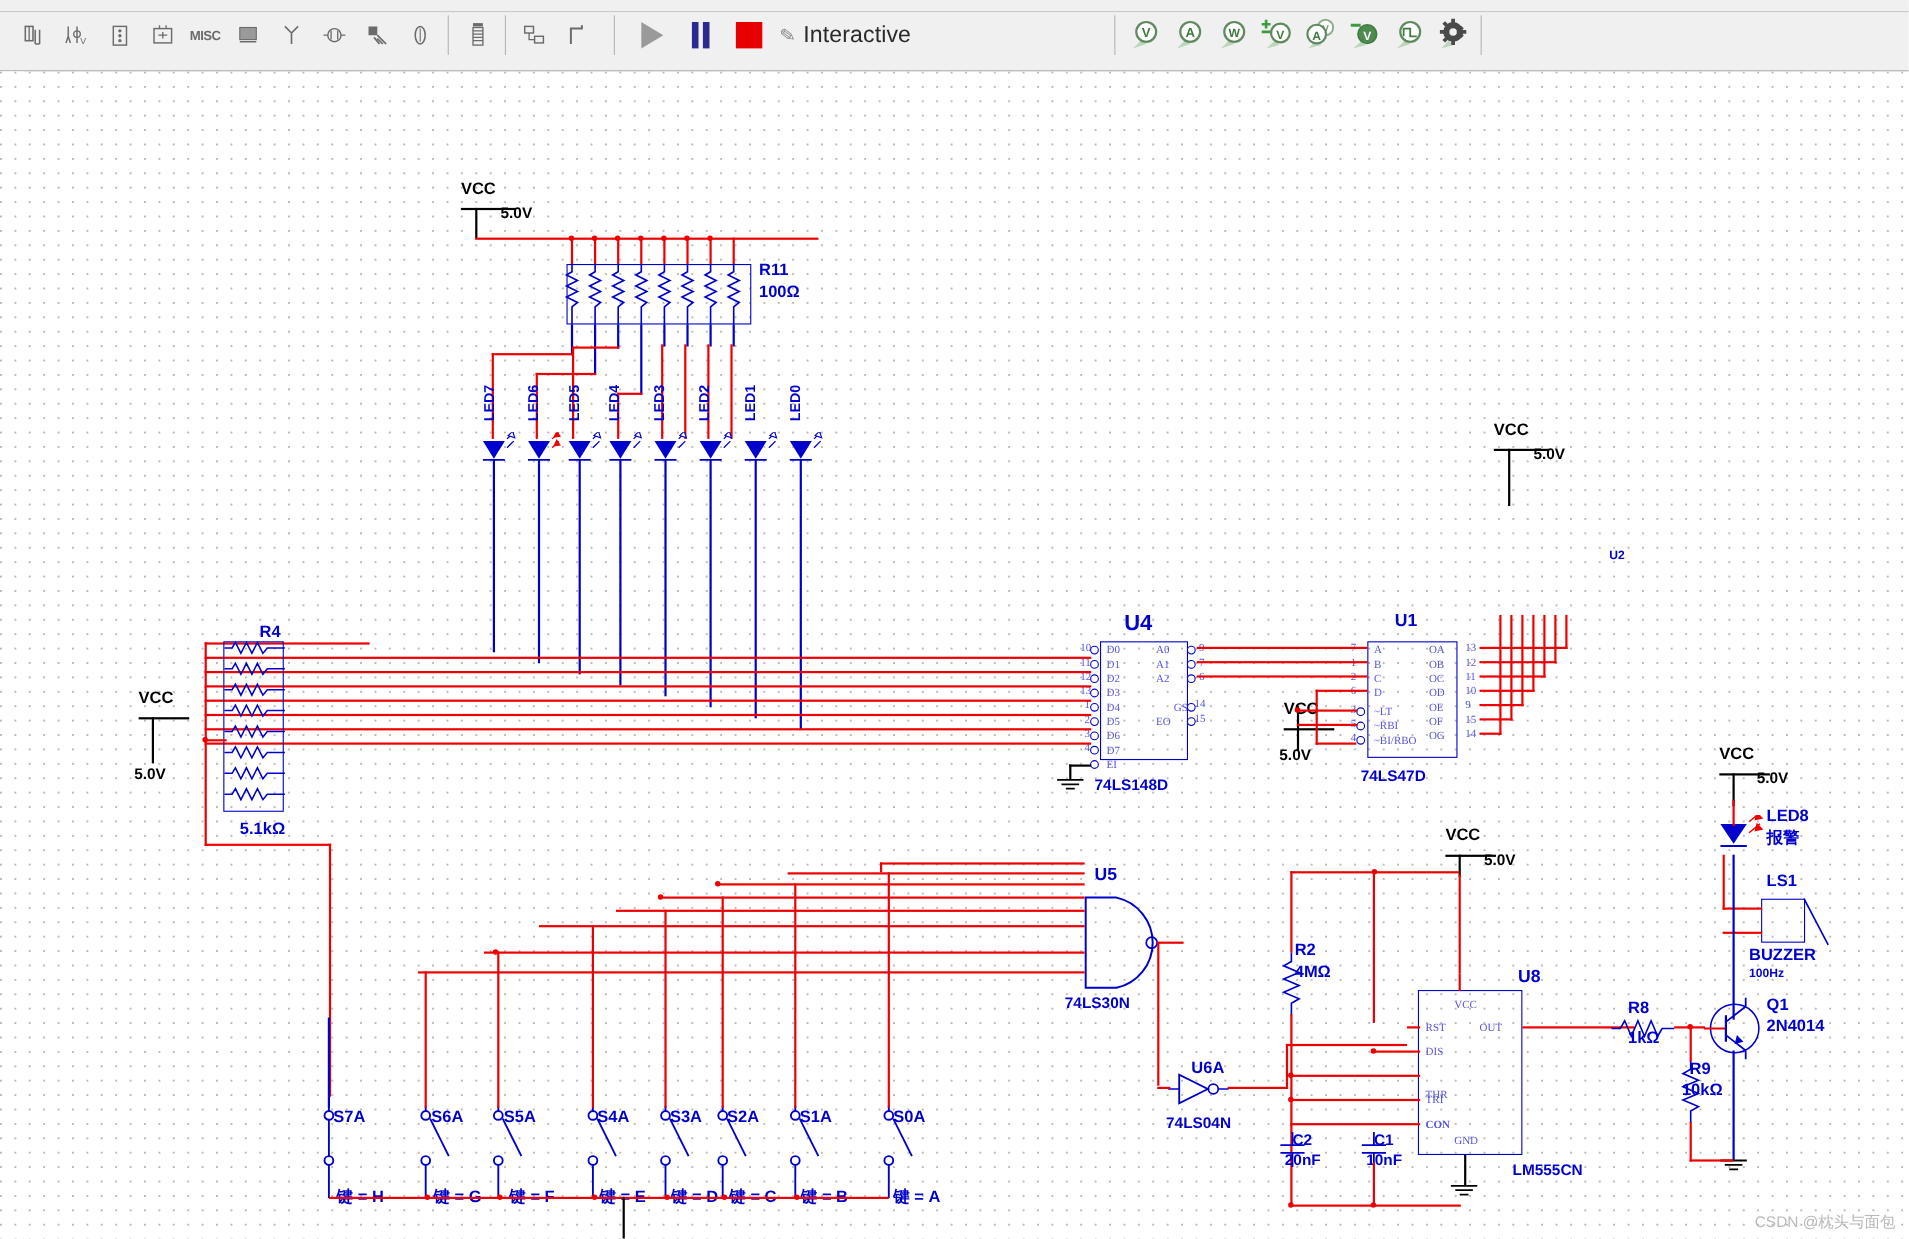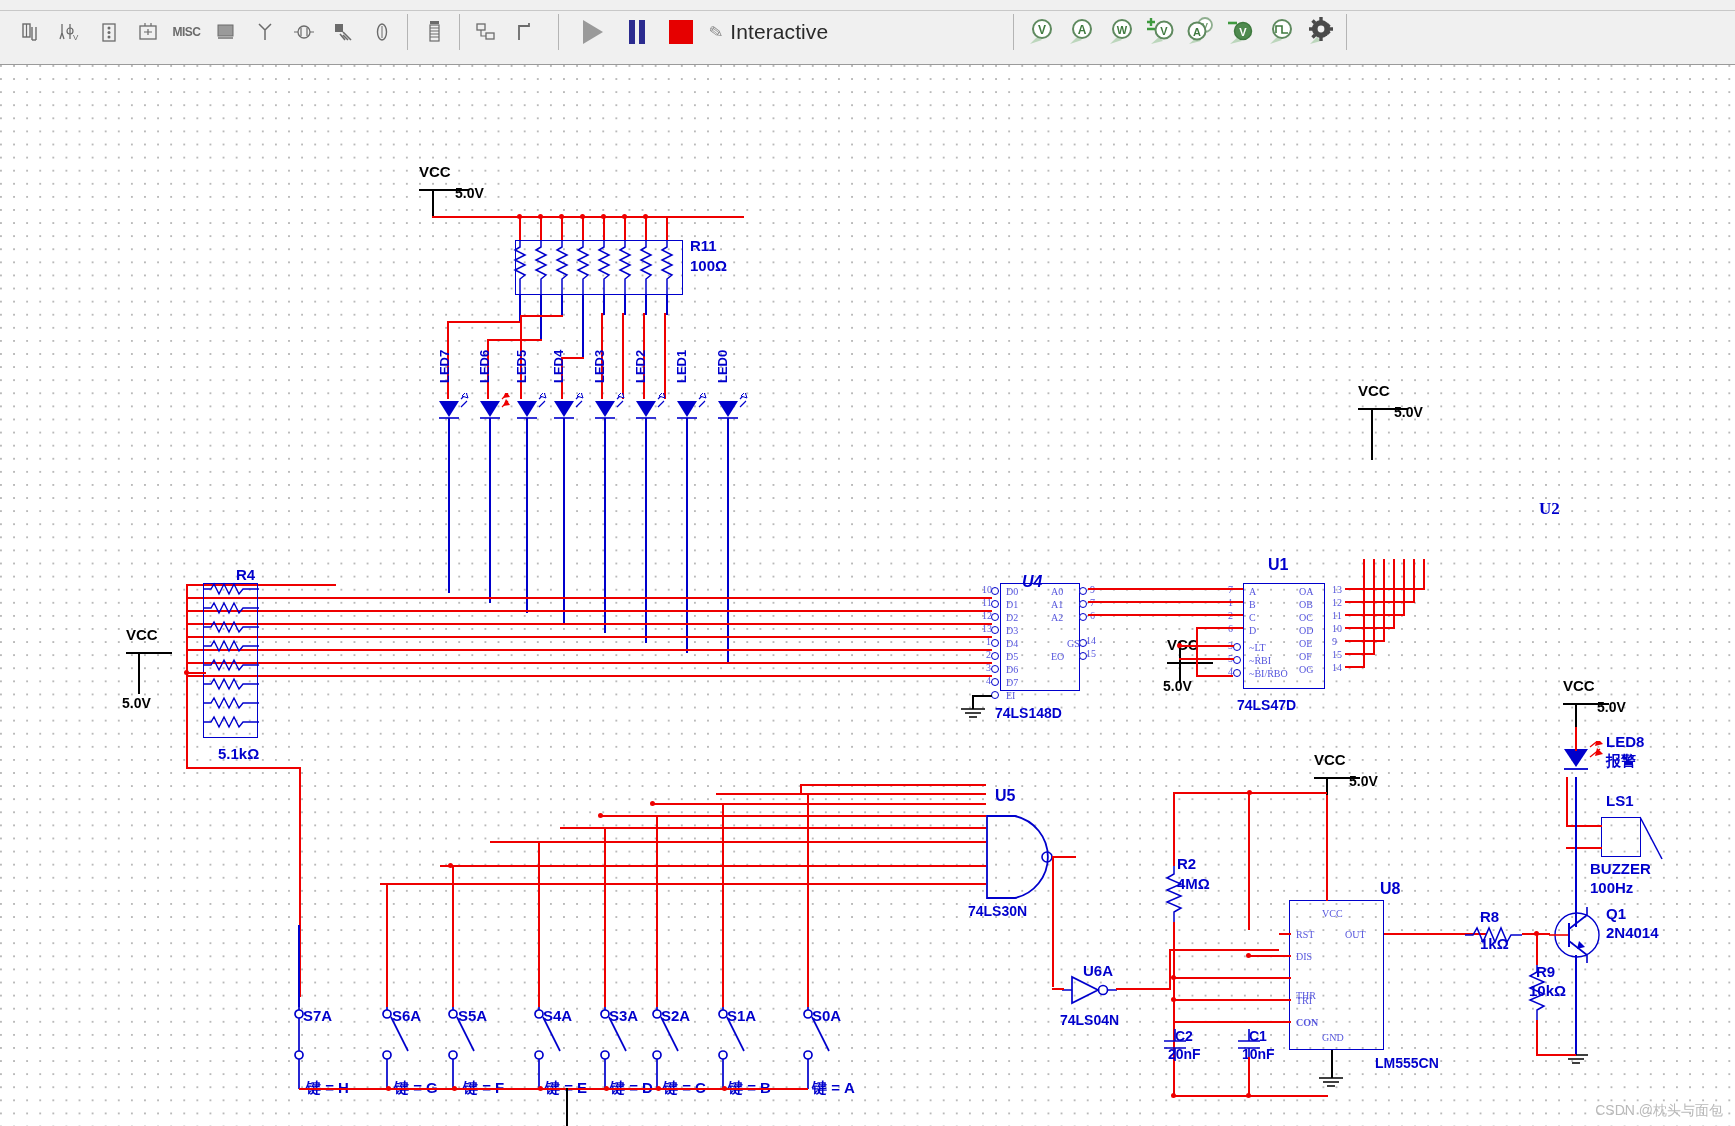--- a/index.html
+++ b/index.html
@@ -479,23 +479,23 @@
     <div class="wire-blue" style="left:645px;top:353px;width:2px;height:225px;"></div>
     <div class="wire-blue" style="left:686px;top:353px;width:2px;height:235px;"></div>
     <div class="wire-blue" style="left:727px;top:353px;width:2px;height:245px;"></div>
   </div>
 
   <div class="lbl-blk" style="left:1358px;top:317px;">VCC</div>
   <div class="wire-black" style="left:1358px;top:343px;width:50px;height:2px;"></div>
   <div class="wire-black" style="left:1371px;top:343px;width:2px;height:52px;"></div>
   <div class="lbl-blk" style="left:1394px;top:339px;font-size:14px;">5.0V</div>
 
-  <div class="lbl" style="left:1539px;top:434px;font-size:17px;font-family:Liberation Serif, serif;">U2</div>
-
-  <div class="lbl" style="left:1022px;top:508px;font-size:16px;font-style:italic;">U4</div>
+  <div class="lbl" style="left:1463px;top:434px;font-size:11px;">U2</div>
+
+  <div class="lbl" style="left:1022px;top:491px;font-size:20px;">U4</div>
   <div class="chipbox" style="left:1000px;top:518px;width:80px;height:108px;"></div>
   <div class="lbl" style="left:995px;top:640px;font-size:14px;">74LS148D</div>
 
   <div>
     <div class="lbl-pin" style="left:982px;top:519px;">10</div>
     <div class="lbl-pin" style="left:982px;top:532px;">11</div>
     <div class="lbl-pin" style="left:982px;top:545px;">12</div>
     <div class="lbl-pin" style="left:982px;top:558px;">13</div>
     <div class="lbl-pin" style="left:986px;top:571px;">1</div>
     <div class="lbl-pin" style="left:986px;top:584px;">2</div>
@@ -786,21 +786,21 @@
     <path d="M41 7 L47 13 L39 15 Z" fill="#ee0000"></path>
   </svg>
   <div class="wire-red" style="left:1575px;top:662px;width:2px;height:24px;"></div>
 
   <div class="lbl" style="left:1606px;top:727px;font-size:15px;">LS1</div>
   <div class="chipbox" style="left:1601px;top:752px;width:40px;height:40px;"></div>
   <svg width="30" height="46" viewBox="0 0 30 46" style="position:absolute;left:1638px;top:750px;">
     <path d="M2 2 L24 44" stroke="#0000cc" stroke-width="1.5" fill="none"></path>
   </svg>
   <div class="lbl" style="left:1590px;top:795px;font-size:15px;">BUZZER</div>
-  <div class="lbl" style="left:1590px;top:814px;font-size:15px;">100Hz</div>
+  <div class="lbl" style="left:1590px;top:814px;font-size:11px;">100Hz</div>
   <div class="wire-red" style="left:1566px;top:760px;width:36px;height:2px;"></div>
   <div class="wire-red" style="left:1566px;top:782px;width:36px;height:2px;"></div>
   <div class="wire-red" style="left:1566px;top:712px;width:2px;height:50px;"></div>
   <div class="wire-blue" style="left:1575px;top:712px;width:2px;height:150px;"></div>
 
   <div class="lbl" style="left:1606px;top:840px;font-size:15px;">Q1</div>
   <div class="lbl" style="left:1606px;top:859px;font-size:15px;">2N4014</div>
   <svg width="60" height="60" viewBox="0 0 60 60" style="position:absolute;left:1547px;top:840px;">
     <circle cx="30" cy="30" r="22" fill="none" stroke="#0000cc" stroke-width="1.4"></circle>
     <path d="M2 30 L22 30" stroke="#ee0000" stroke-width="1.6"></path>

